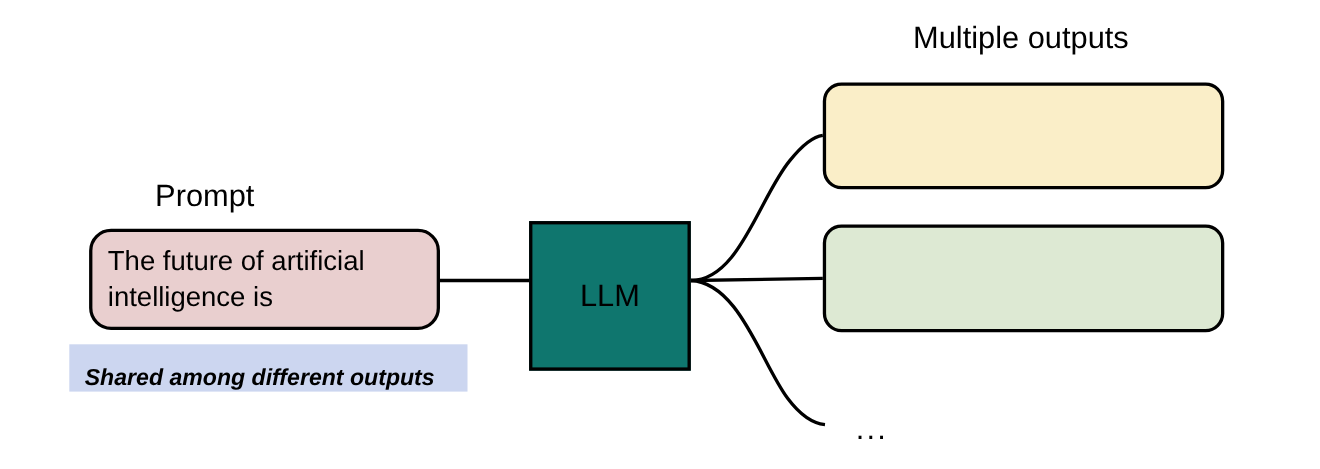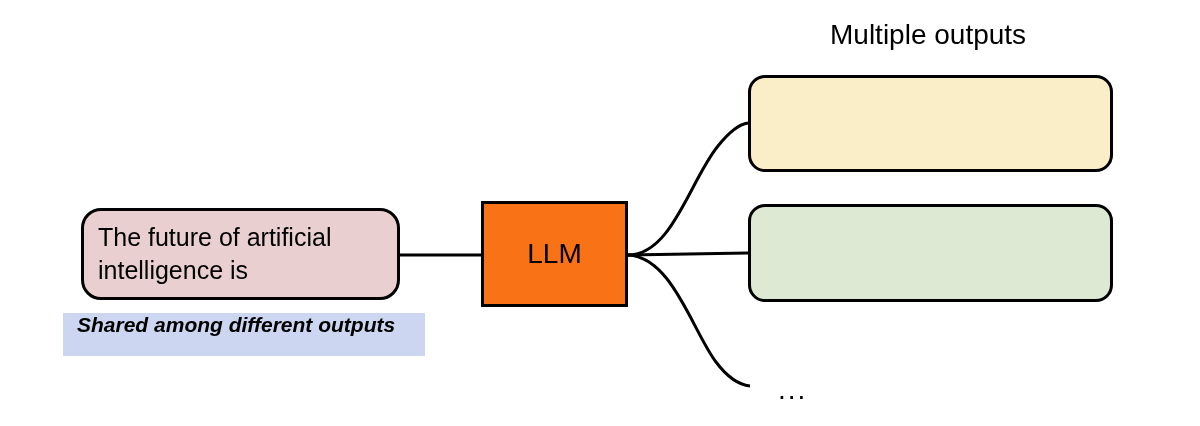--- a/index.html
+++ b/index.html
@@ -65,41 +65,41 @@
 
   
   #shared-note {
     position: absolute;
     left: 63px;
     top: 313px;
     width: 362px;
     height: 43px;
     background: #ccd6f0;
     display: flex;
-    align-items: flex-start;
+    align-items: flex-end;
   }
   #shared-note-text {
     padding-left: 14px;
     font-style: italic;
     font-weight: bold;
     font-size: 21px;
     line-height: 24px;
     color: #000000;
     white-space: nowrap;
   }
 
   
   #llm-node {
     position: absolute;
     left: 481px;
     top: 201px;
     width: 147px;
-    height: 106px;
+    height: 136px;
     box-sizing: border-box;
-    background: #f97316;
+    background: #0f766e;
     border: 3px solid #000000;
     display: flex;
     align-items: center;
     justify-content: center;
   }
   #llm-label {
     font-size: 28px;
     line-height: 30px;
     color: #000000;
   }
@@ -154,20 +154,21 @@
 
   <svg id="wires" viewBox="0 0 1200 426">
     <g fill="none" stroke="#000000" stroke-width="3" stroke-linecap="butt">
       <path d="M 400 255 L 483 255"></path>
       <path d="M 628 255 C 672 255, 690 180, 718 146 C 730 131, 740 124, 748 123"></path>
       <path d="M 628 255 L 748 253"></path>
       <path d="M 628 255 C 672 257, 692 330, 716 362 C 728 378, 740 385, 750 386"></path>
     </g>
   </svg>
 
+  <div class="caption" id="prompt-heading">Prompt</div>
 
   <div id="prompt-node">
     <div id="prompt-text">The future of artificial intelligence is</div>
   </div>
 
   <div id="shared-note">
     <div id="shared-note-text">Shared among different outputs</div>
   </div>
 
   <div id="llm-node">

